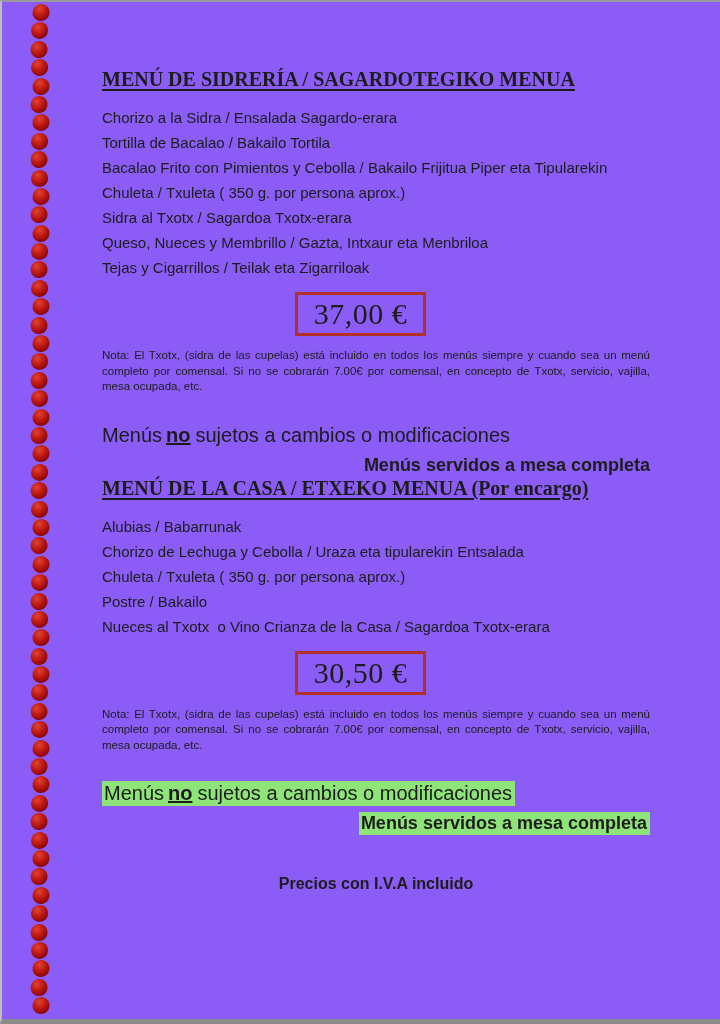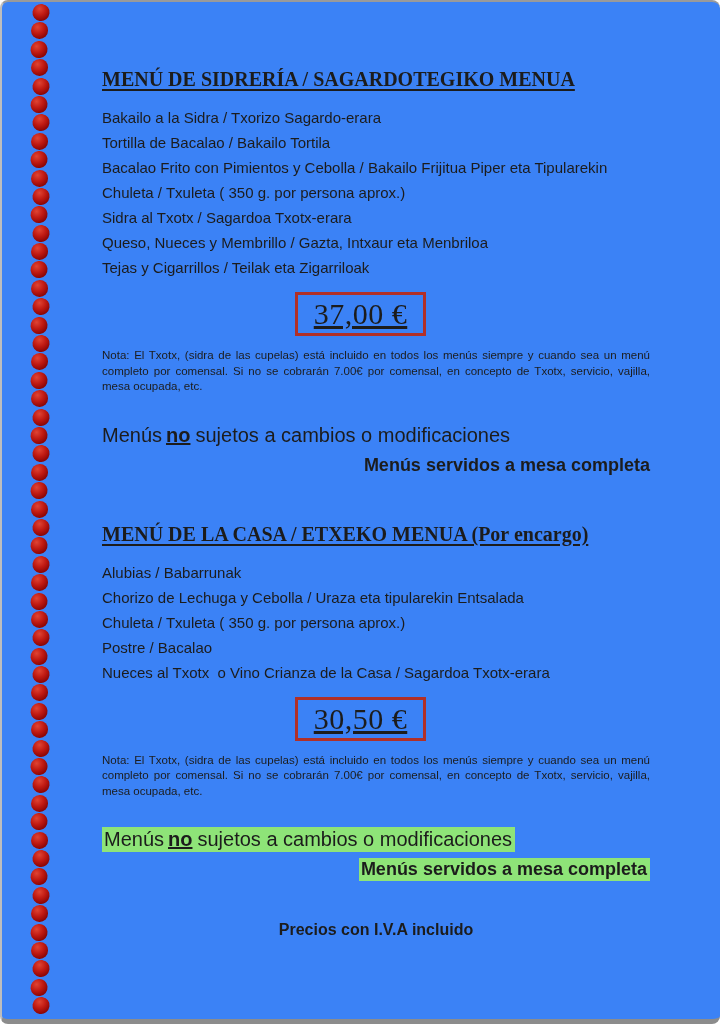--- a/index.html
+++ b/index.html
@@ -1,28 +1,27 @@
 <!DOCTYPE html>
 <html><head>
 <meta charset="utf-8">
 <style>
   html, body { margin: 0; padding: 0; background: #ffffff; }
   .page {
     position: relative;
     width: 720px;
     height: 1024px;
-    background: #3b82f6;
+    background: #8b5cf6;
     overflow: hidden;
     border-top: 2px solid #9a9a9a;
     border-left: 2px solid #bdbdbd;
     border-bottom: 5px solid #8c8c8c;
     box-sizing: border-box;
     font-family: "Liberation Sans", sans-serif;
     color: #1c1c1c;
-    border-radius: 8px;
   }
   
   .dot-strip {
     position: absolute;
     left: 29px;
     top: 2px;
     width: 20px;
     height: 1015px;
     display: flex;
     flex-direction: column;
@@ -65,21 +64,20 @@
   .items li { line-height: 25px; white-space: pre-wrap; }
 
   .price-box {
     width: 125px;
     height: 38px;
     border: 3px solid #b13028;
     margin: 12px 0 0 193px;
     display: flex;
     align-items: center;
     justify-content: center;
-    text-decoration: underline;
   }
   .price-box span {
     font-family: "Liberation Serif", serif;
     font-size: 30px;
     letter-spacing: 0.5px;
   }
   .note {
     margin: 12px 0 0 0;
     font-size: 11.5px;
     line-height: 15.5px;
@@ -92,21 +90,21 @@
     margin: 0 5px 0 4px;
   }
   .served {
     margin: 8px 0 0 0;
     font-size: 18px;
     line-height: 24px;
     font-weight: bold;
     text-align: right;
   }
   section.highlighted .bg { background: #8ee478; padding: 1px 3px 2px 2px; }
-  .sec-2 { margin-top: 46px; }
+  .sec-2 { }
   .footer-line {
     margin: 40px 0 0 0;
     font-size: 16px;
     font-weight: bold;
     text-align: center;
   }
 </style>
 </head>
 <body>
 
@@ -167,21 +165,21 @@
       <div class="dot"></div>
       <div class="dot"></div>
       <div class="dot"></div>
     </div>
 
   <div class="content">
 
     <section class="sec-1">
       <h1 class="title">MENÚ DE SIDRERÍA / SAGARDOTEGIKO MENUA</h1>
       <ul class="items">
-          <li>Bakailo a la Sidra / Txorizo Sagardo-erara</li>
+          <li>Chorizo a la Sidra / Ensalada Sagardo-erara</li>
           <li>Tortilla de Bacalao / Bakailo Tortila</li>
           <li>Bacalao Frito con Pimientos y Cebolla / Bakailo Frijitua Piper eta Tipularekin</li>
           <li>Chuleta / Txuleta ( 350 g. por persona aprox.)</li>
           <li>Sidra al Txotx / Sagardoa Txotx-erara</li>
           <li>Queso, Nueces y Membrillo / Gazta, Intxaur eta Menbriloa</li>
           <li>Tejas y Cigarrillos / Teilak eta Zigarriloak</li>
         </ul>
       <div class="price-box">
         <span>37,00 €</span>
       </div>
@@ -189,21 +187,21 @@
       <p class="policy"><span class="bg"><span>Menús</span><span class="emph">no</span><span>sujetos a cambios o modificaciones</span></span></p>
       <p class="served"><span class="bg">Menús servidos a mesa completa</span></p>
     </section>
 
     <section class="sec-2 highlighted">
       <h1 class="title">MENÚ DE LA CASA / ETXEKO MENUA (Por encargo)</h1>
       <ul class="items">
           <li>Alubias / Babarrunak</li>
           <li>Chorizo de Lechuga y Cebolla / Uraza eta tipularekin Entsalada</li>
           <li>Chuleta / Txuleta ( 350 g. por persona aprox.)</li>
-          <li>Postre / Bacalao</li>
+          <li>Postre / Bakailo</li>
           <li>Nueces al Txotx  o Vino Crianza de la Casa / Sagardoa Txotx-erara</li>
         </ul>
       <div class="price-box">
         <span>30,50 €</span>
       </div>
       <p class="note">Nota: El Txotx, (sidra de las cupelas) está incluido en todos los menús siempre y cuando sea un menú completo por comensal. Si no se cobrarán 7.00€ por comensal, en concepto de Txotx, servicio, vajilla, mesa ocupada, etc.</p>
       <p class="policy"><span class="bg"><span>Menús</span><span class="emph">no</span><span>sujetos a cambios o modificaciones</span></span></p>
       <p class="served"><span class="bg">Menús servidos a mesa completa</span></p>
     </section>
 

